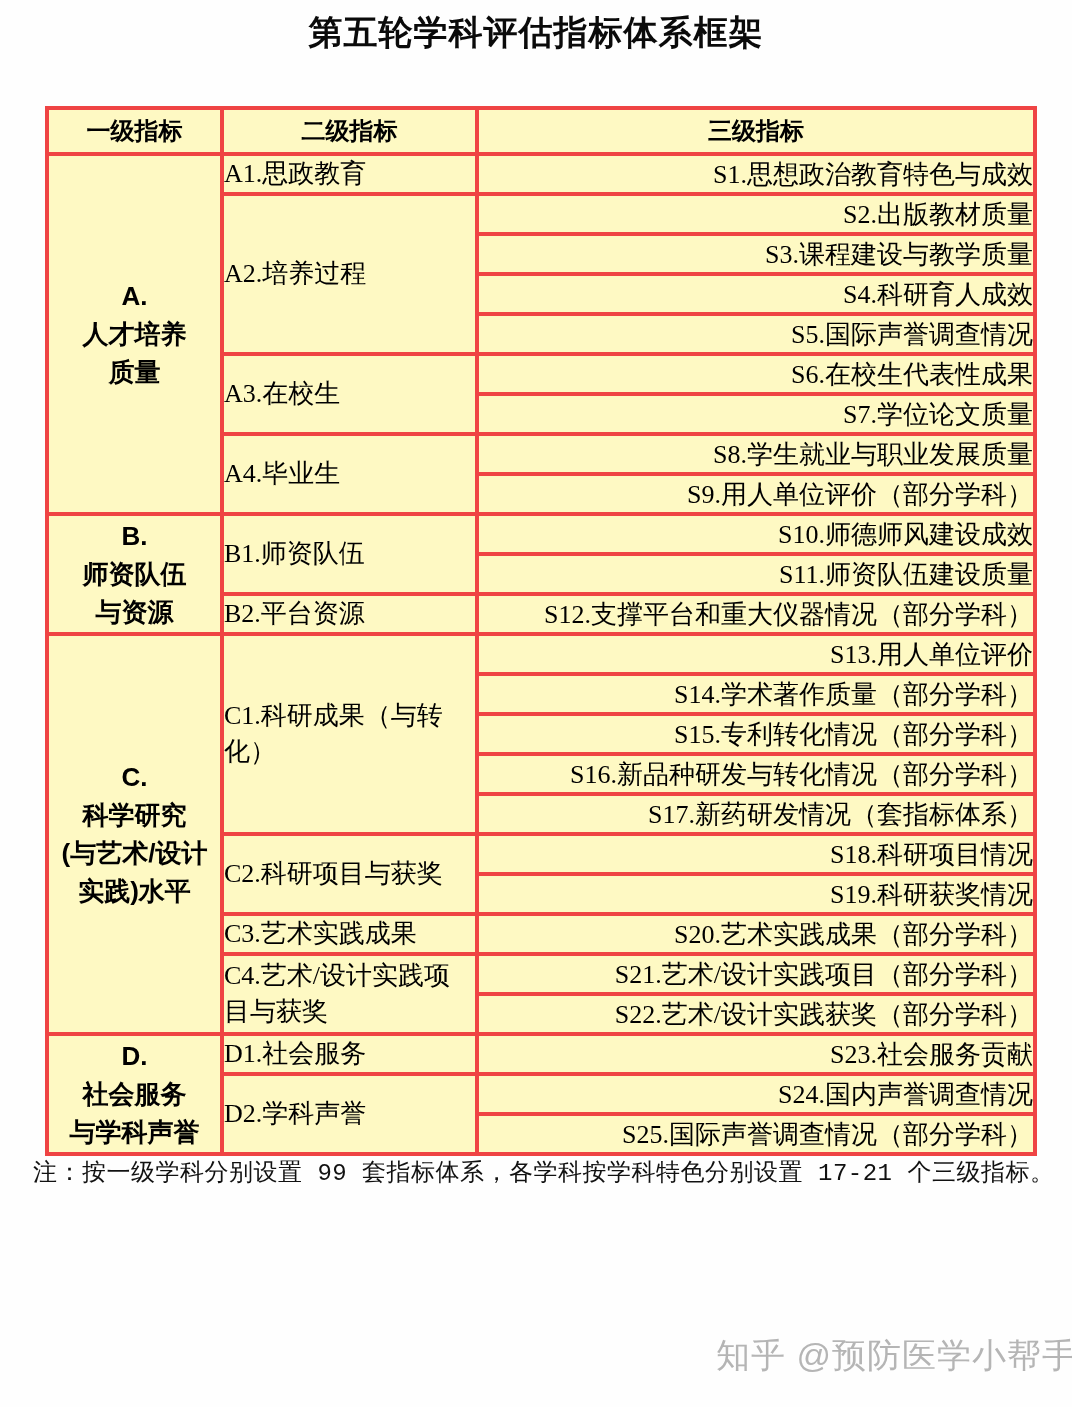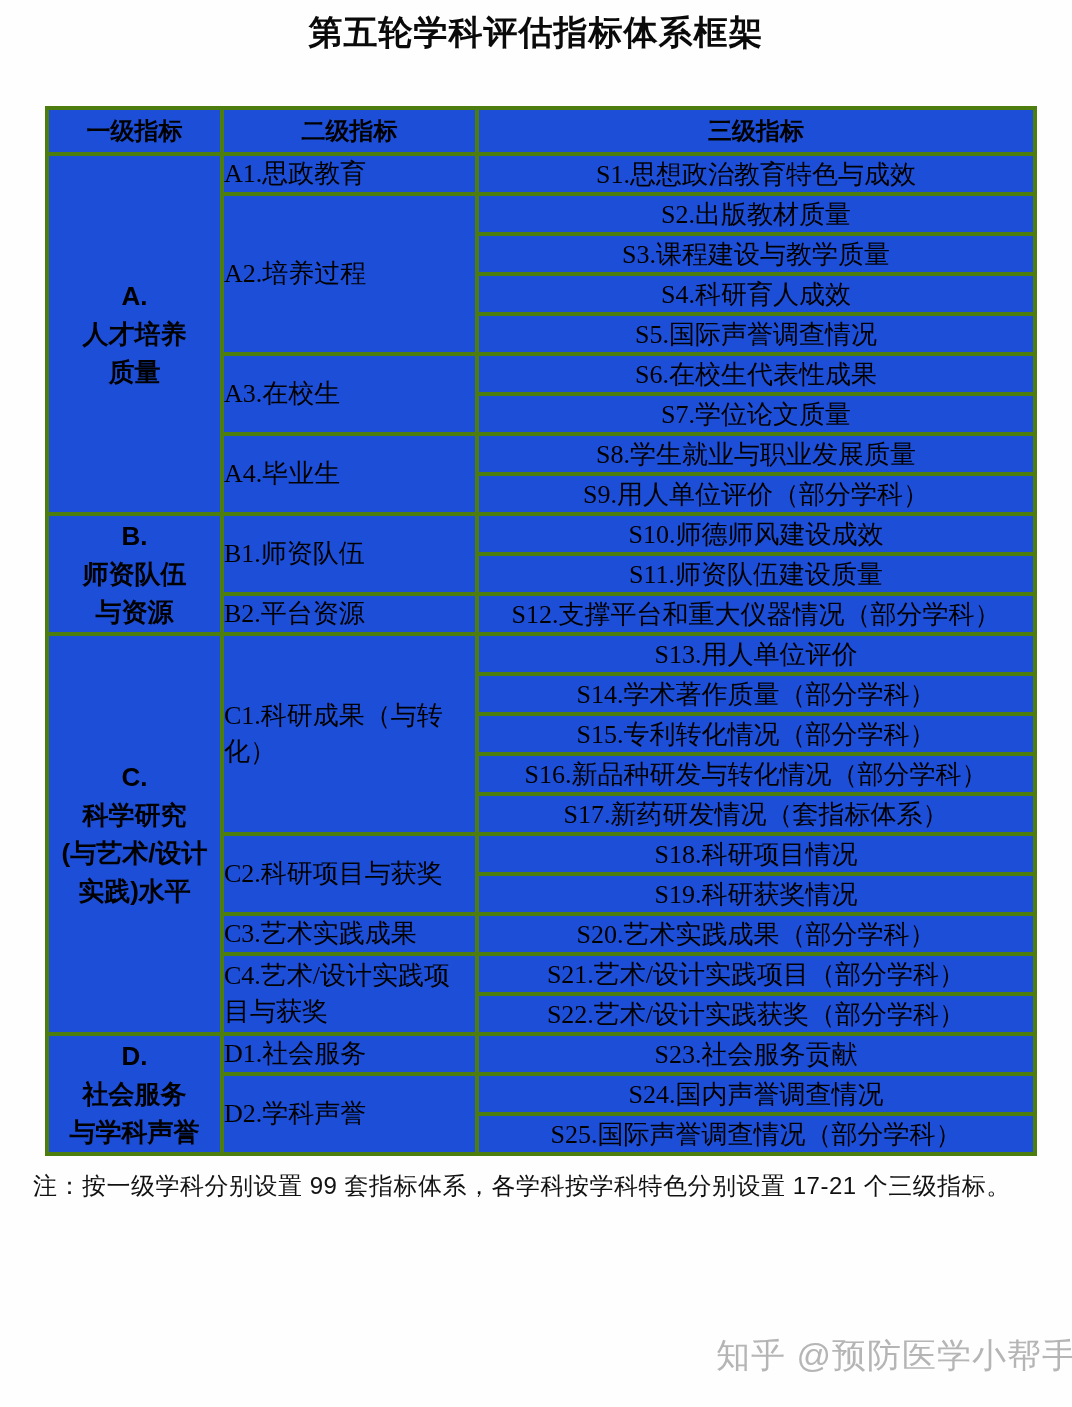--- a/index.html
+++ b/index.html
@@ -22,24 +22,24 @@
     letter-spacing:1px;
     color:#0a0a0a;
   }
   table.indicator-table{
     border-collapse:collapse;
     table-layout:fixed;
     width:988px;
     margin:48px 0 0 45px;
   }
   table.indicator-table td, table.indicator-table th{
-    border:4px solid #4d7c0f;
+    border:4px solid #ef4444;
     padding:0;
     vertical-align:middle;
-    background:#1d4ed8;
+    background:#fef9c3;
   }
   tr.hdr th{
     height:42px;
     font-family:"Liberation Sans", sans-serif;
     font-weight:bold;
     font-size:24px;
     text-align:center;
   }
   tr.r{height:40px;}
   td.l1{
@@ -51,29 +51,29 @@
     white-space:pre-line;
   }
   td.l2{
     font-size:26px;
     line-height:36px;
     text-align:left;
     padding:2px 8px;
   }
   td.l3{
     font-size:26px;
-    text-align:center;
+    text-align:right;
     padding:2px 8px 2px 22px;
   }
   .footnote{
-    margin:14px 0 0 33px;
+    margin:0 0 0 33px;
     font-size:24px;
     letter-spacing:0.5px;
     color:#111;
-    font-family:Liberation Sans, sans-serif;
+    font-family:Liberation Mono, monospace;
   }
   .watermark{
     position:absolute;
     top:1333px;
     left:716px;
     font-family:"Liberation Sans", sans-serif;
     font-size:34px;
     letter-spacing:1px;
     color:rgba(168,168,168,0.85);
     white-space:nowrap;

